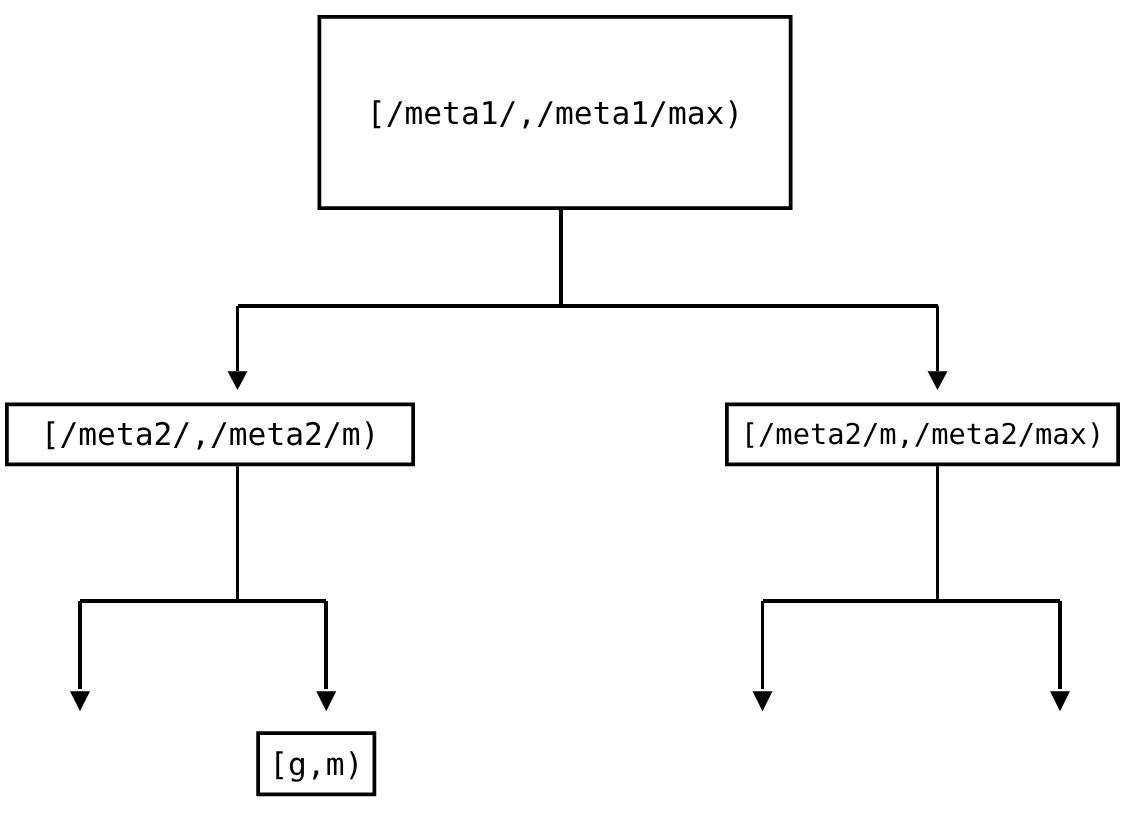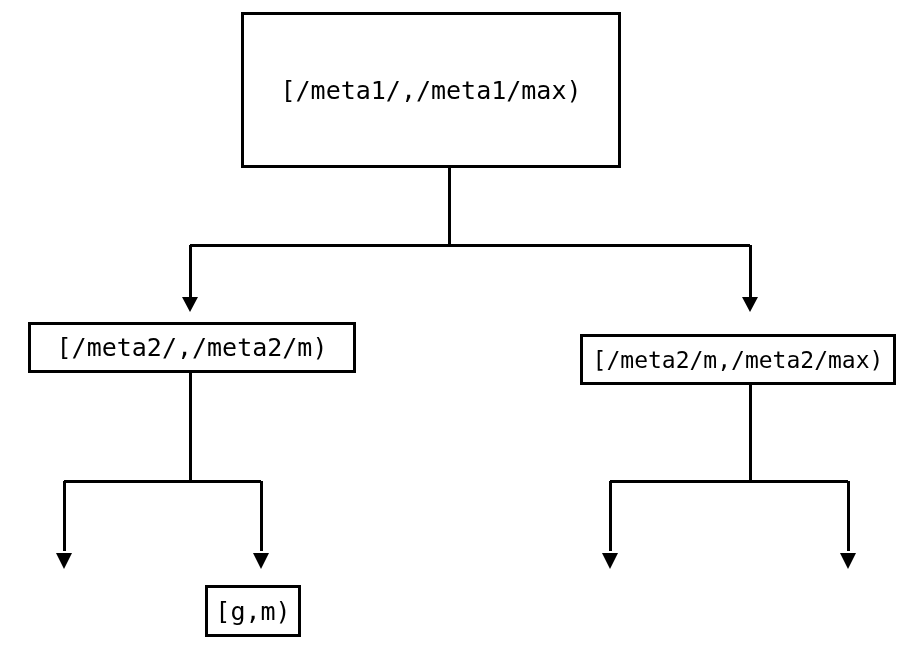--- a/index.html
+++ b/index.html
@@ -40,38 +40,38 @@
     letter-spacing: 0px;
   }
   .node-label {
     display: block;
     text-align: center;
     white-space: pre;
   }
 
   
   #node-root {
-    left: 241px;
+    left: 254px;
     top: 12px;
     width: 380px;
     height: 156px;
     font-size: 25px;
   }
 
   
   #node-meta2-low {
-    left: 28px;
+    left: 4px;
     top: 322px;
     width: 328px;
     height: 51px;
     font-size: 25px;
   }
   #node-meta2-high {
     left: 580px;
-    top: 334px;
+    top: 322px;
     width: 316px;
     height: 51px;
     font-size: 23px;
   }
 
   
   .leaf-box {
     top: 585px;
     height: 52px;
     font-size: 25px;

